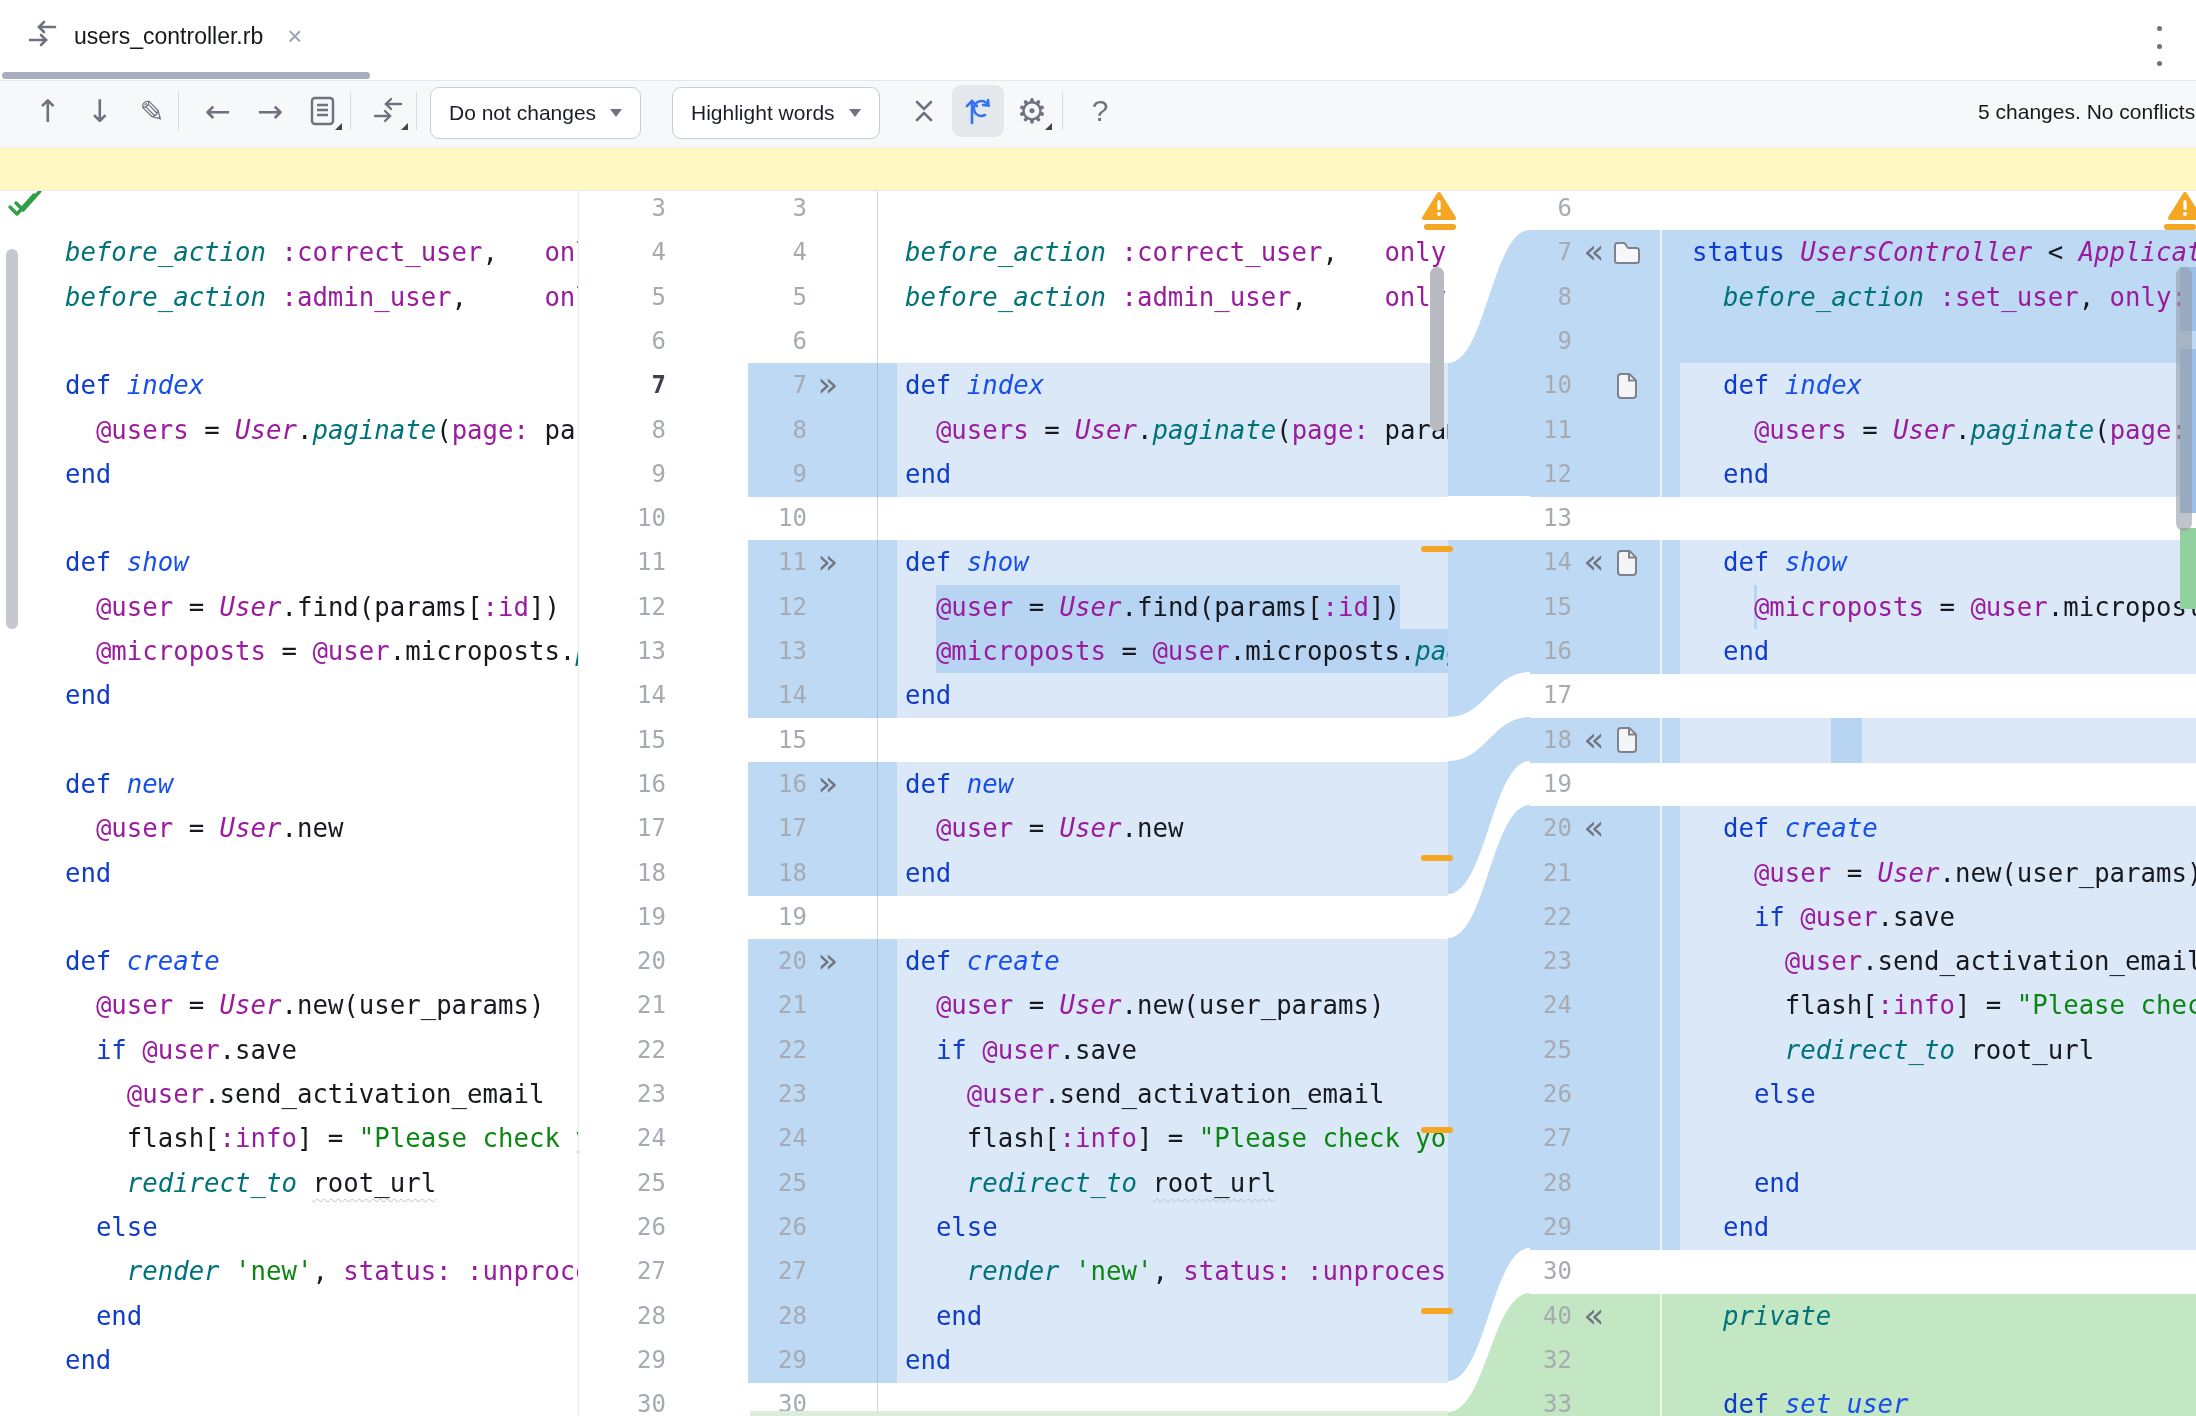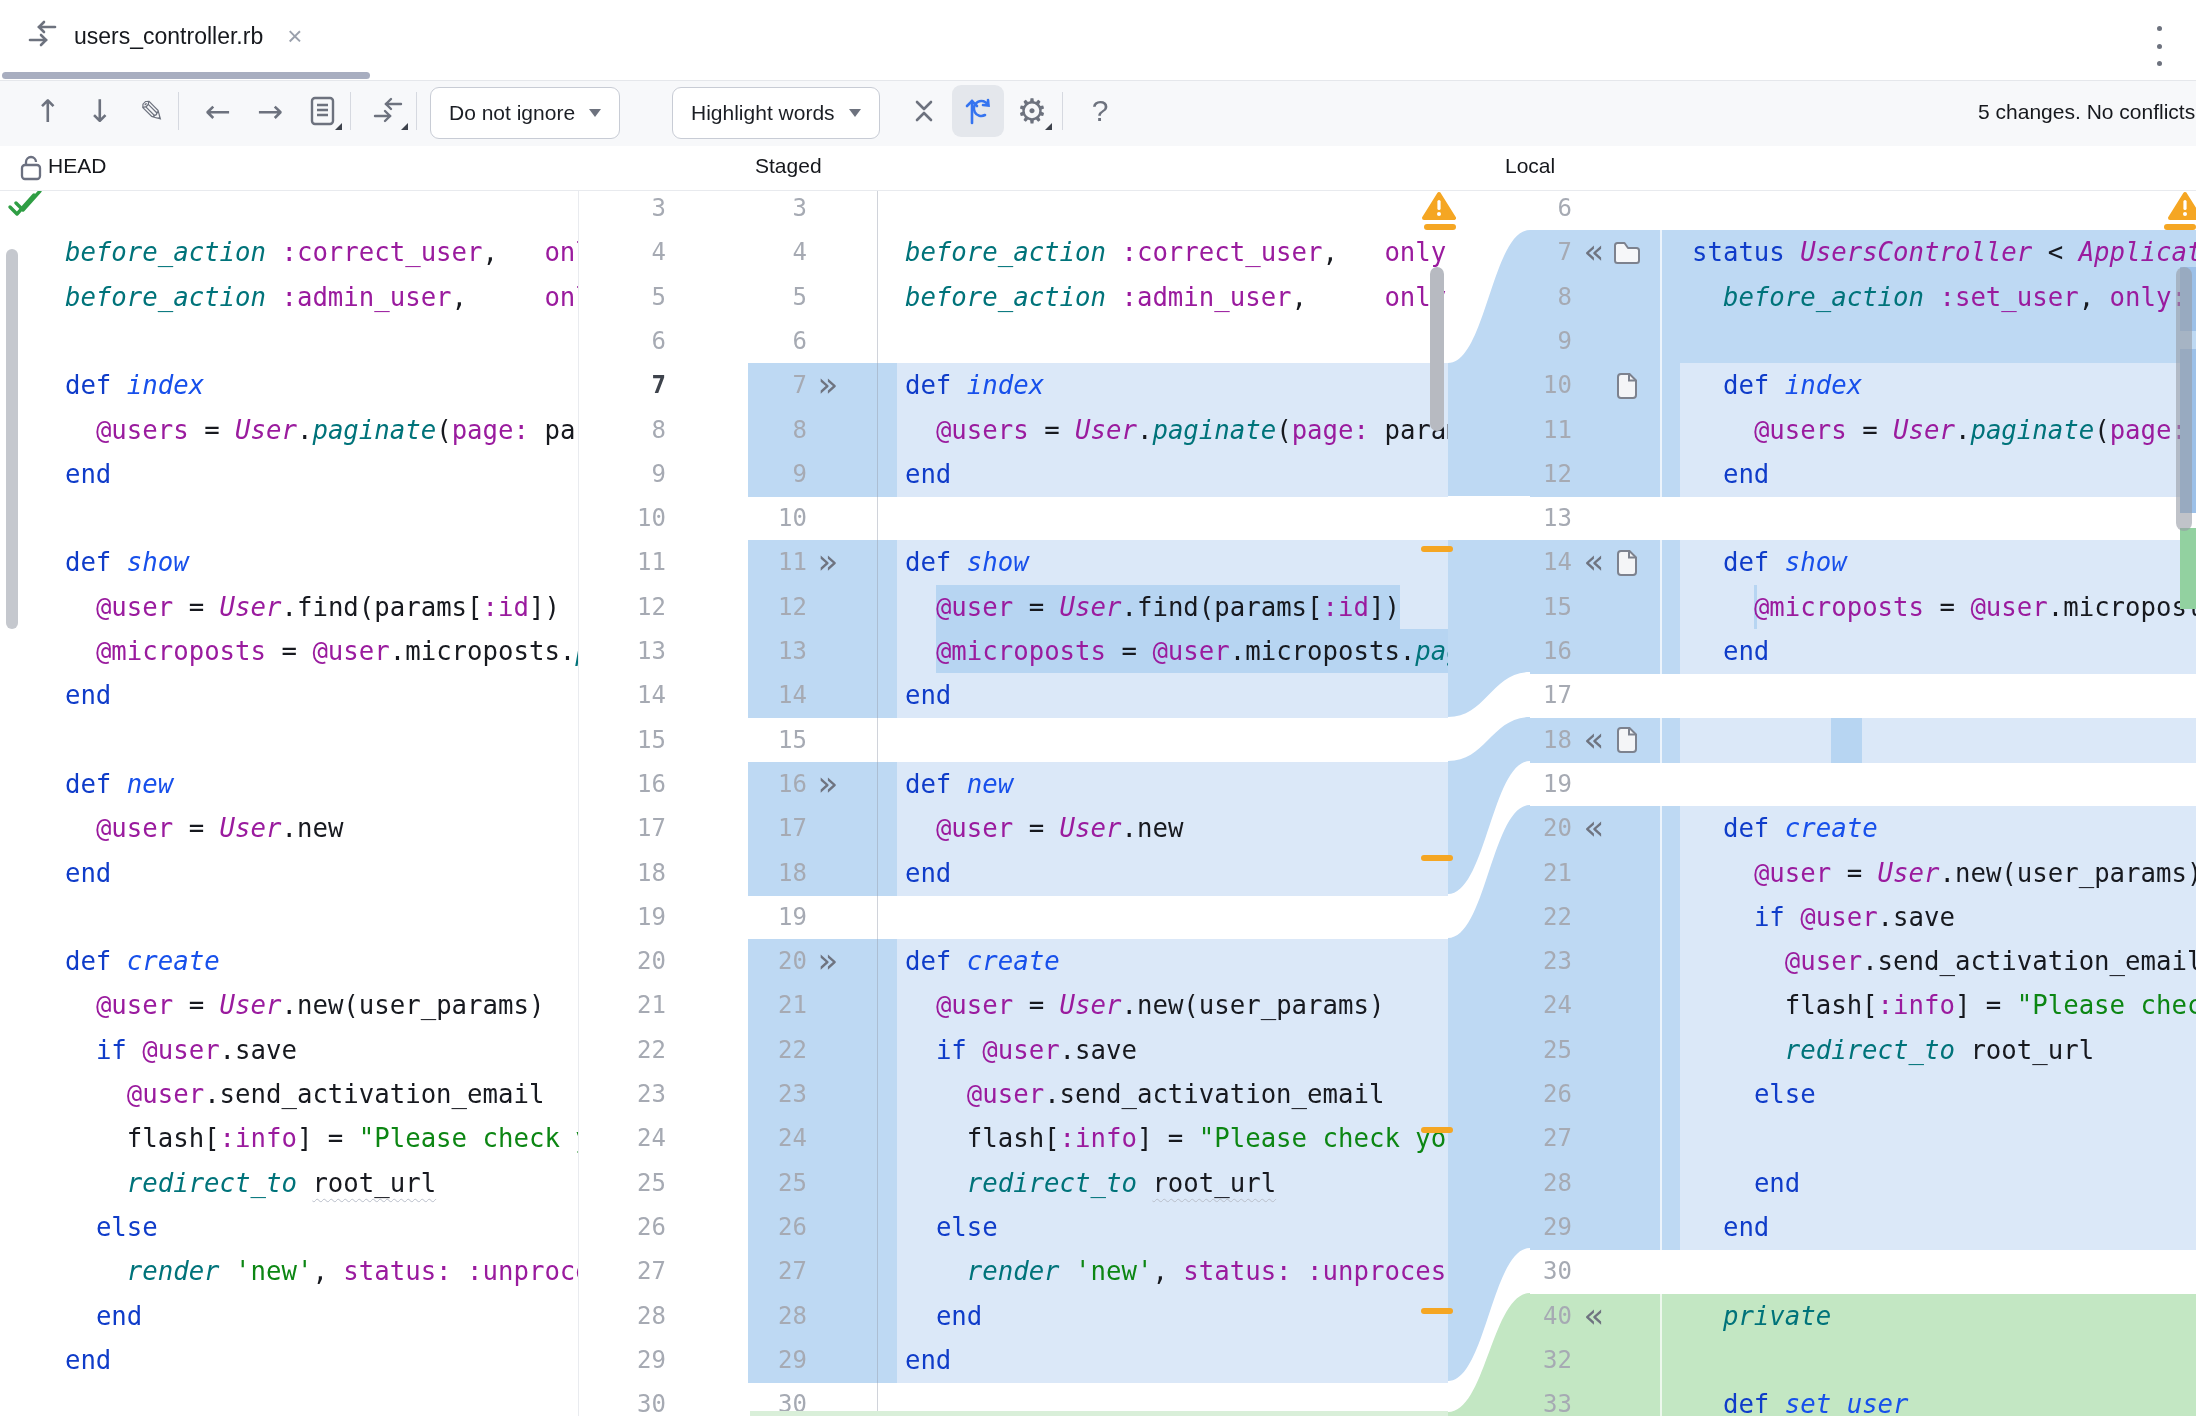--- a/index.html
+++ b/index.html
@@ -101,21 +101,21 @@
   <div class="ticon corner" style="left:362px">
     <svg width="36" height="36" viewBox="0 0 36 36" fill="none" stroke="#6d727e" stroke-width="2.4" stroke-linecap="round">
       <path d="M31 11 H16"></path>
         <path d="M21 6 L16 11 L21 16"></path>
       <path d="M5 23 H20"></path>
         <path d="M15 18 L20 23 L15 28"></path>
     </svg>
   </div>
   <div class="tdiv" style="left:416px"></div>
   <div class="dropdown" style="left:430px">
-    <span>Do not ignore</span>
+    <span>Do not changes</span>
       <span class="caret"></span>
   </div>
   <div class="dropdown" style="left:672px">
     <span>Highlight words</span>
       <span class="caret"></span>
   </div>
   <div class="ticon" style="left:898px">
     <svg width="34" height="36" viewBox="0 0 34 36" fill="none" stroke="#6d727e" stroke-width="2.6" stroke-linecap="round" stroke-linejoin="round">
       <path d="M10 9 L17 16 L24 9"></path>
         <path d="M10 27 L17 20 L24 27"></path>
@@ -131,31 +131,20 @@
   </div>
   <div class="ticon corner" style="left:1006px">
       <span style="font-family:'DejaVu Sans',sans-serif;font-size:34px">⚙</span>
     </div>
   <div class="tdiv" style="left:1062px"></div>
   <div class="ticon" style="left:1074px">
       <span style="font-size:30px">?</span>
     </div>
   <div class="status">5 changes. No conflicts.</div>
 
-  <div class="headrow">
-    <span class="plabel" style="left:48px">HEAD</span>
-    <span style="position:absolute;left:18px;top:7px">
-      <svg width="26" height="30" viewBox="0 0 26 30" fill="none" stroke="#6b7080" stroke-width="2.3">
-        <rect x="4" y="12" width="18" height="14" rx="3"></rect>
-          <path d="M8 12 V9 a5 5 0 0 1 10 0"></path>
-      </svg>
-    </span>
-    <span class="plabel" style="left:755px">Staged</span>
-    <span class="plabel" style="left:1505px">Local</span>
-  </div>
 
   <div class="content" id="content">
       <div class="codeline" style="left: 34px; top: -5px; width: 544px;"></div>
       <div class="lnum" style="left: 586px; top: -5px; width: 80px;">3</div>
       <div class="lnum" style="left: 700px; top: -5px; width: 107px;">3</div>
       <div class="codeline" style="left: 874px; top: -5px; width: 574px;"></div>
       <div class="codeline" style="left: 34px; top: 39.3px; width: 544px;"><span class="seg-p">  </span><span class="seg-t">before_action</span><span class="seg-p"> </span><span class="seg-s">:correct_user</span><span class="seg-p">,   </span><span class="seg-s">only</span></div>
       <div class="lnum" style="left: 586px; top: 39.3px; width: 80px;">4</div>
       <div class="lnum" style="left: 700px; top: 39.3px; width: 107px;">4</div>
       <div class="codeline" style="left: 874px; top: 39.3px; width: 574px;"><span class="seg-p">  </span><span class="seg-t">before_action</span><span class="seg-p"> </span><span class="seg-s">:correct_user</span><span class="seg-p">,   </span><span class="seg-s">only</span></div>

